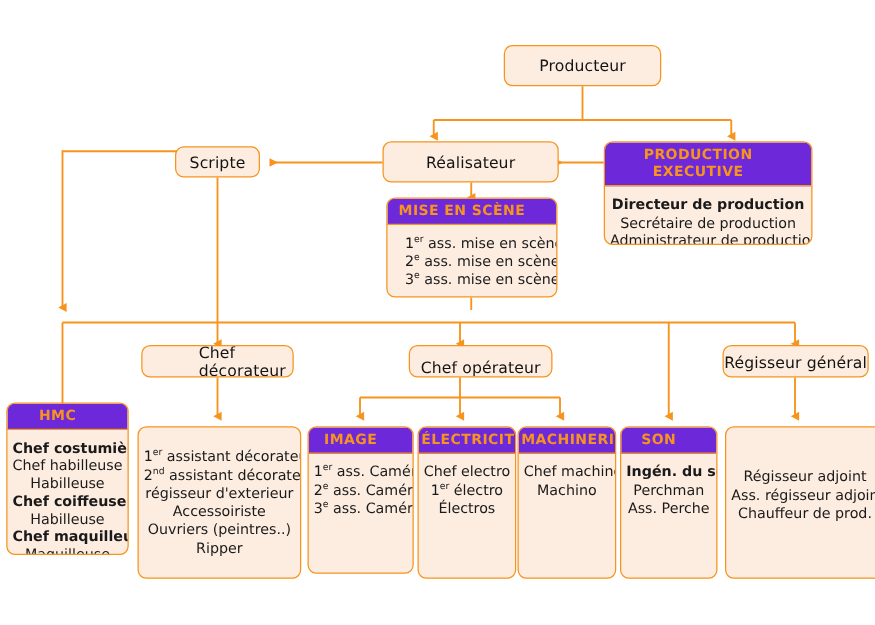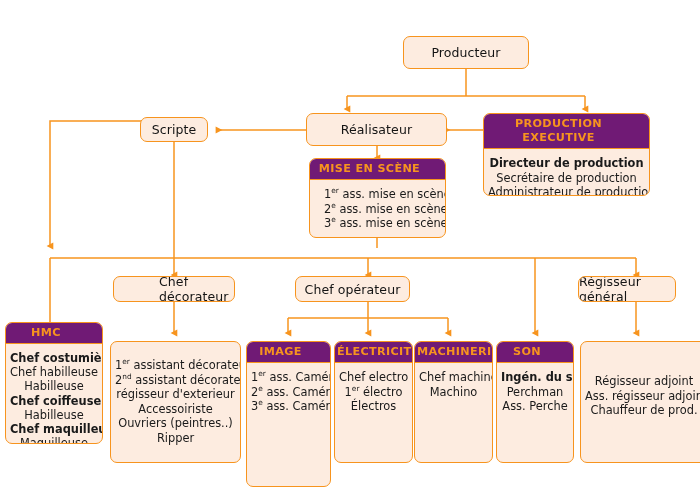--- a/index.html
+++ b/index.html
@@ -26,21 +26,21 @@
     display:flex;align-items:center;justify-content:center;
     font-weight:normal;font-size:12.5px;letter-spacing:.1px;
   }
   .hdr{
     text-align:center;
     color:#f7941e;
     font-weight:bold;
     font-size:11.2px;
     letter-spacing:.35px;
     padding:3px 18px 3px 2px;
-    background:#701a75;
+    background:#6d28d9;
     border-bottom:1.2px solid #f7941e;
     line-height:14px;
   }
   .body{
     padding:7px 4px 4px 4px;
     text-align:center;
     font-size:11.4px;
     line-height:14.6px;
     color:#1a1a1a;
   }
@@ -131,25 +131,25 @@
         <div class="row"><span>1</span><sup>er</sup><span> ass. mise en scène</span></div>
         <div class="row"><span>2</span><sup>e</sup><span> ass. mise en scène</span></div>
         <div class="row"><span>3</span><sup>e</sup><span> ass. mise en scène</span></div>
       </div>
   </div>
 
   <div class="box plain" style="left:113px;top:276px;width:122px;height:26px;padding-left:45px;">
     <span>Chef décorateur</span>
   </div>
 
-  <div class="box plain" style="left:295px;top:276px;width:115px;height:26px;">
+  <div class="box plain" style="left:327px;top:276px;width:115px;height:26px;align-items:flex-end;">
     <span>Chef opérateur</span>
   </div>
 
-  <div class="box plain" style="left:578px;top:276px;width:98px;height:26px;">
+  <div class="box plain" style="left:578px;top:276px;width:117px;height:26px;">
     <span>Régisseur général</span>
   </div>
 
   <div class="box" style="left:5px;top:322px;width:98px;height:122px;">
     <div class="hdr">HMC</div>
     <div class="body tight">
         <div class="row b">Chef costumière</div>
         <div class="row">Chef habilleuse</div>
         <div class="row">Habilleuse</div>
         <div class="row b">Chef coiffeuse</div>
@@ -163,21 +163,21 @@
     <div class="body" style="padding-top:16px;">
         <div class="row"><span>1</span><sup>er</sup><span> assistant décorateur</span></div>
         <div class="row"><span>2</span><sup>nd</sup><span> assistant décorateur</span></div>
         <div class="row">régisseur d'exterieur</div>
         <div class="row">Accessoiriste</div>
         <div class="row">Ouvriers (peintres..)</div>
         <div class="row">Ripper</div>
       </div>
   </div>
 
-  <div class="box" style="left:246px;top:341px;width:85px;height:146px;">
+  <div class="box" style="left:246px;top:341px;width:85px;height:118px;">
     <div class="hdr">IMAGE</div>
     <div class="body">
         <div class="row"><span>1</span><sup>er</sup><span> ass. Caméra</span></div>
         <div class="row"><span>2</span><sup>e</sup><span> ass. Caméra</span></div>
         <div class="row"><span>3</span><sup>e</sup><span> ass. Caméra</span></div>
       </div>
   </div>
 
   <div class="box" style="left:334px;top:341px;width:79px;height:122px;">
     <div class="hdr">ÉLECTRICITE</div>

